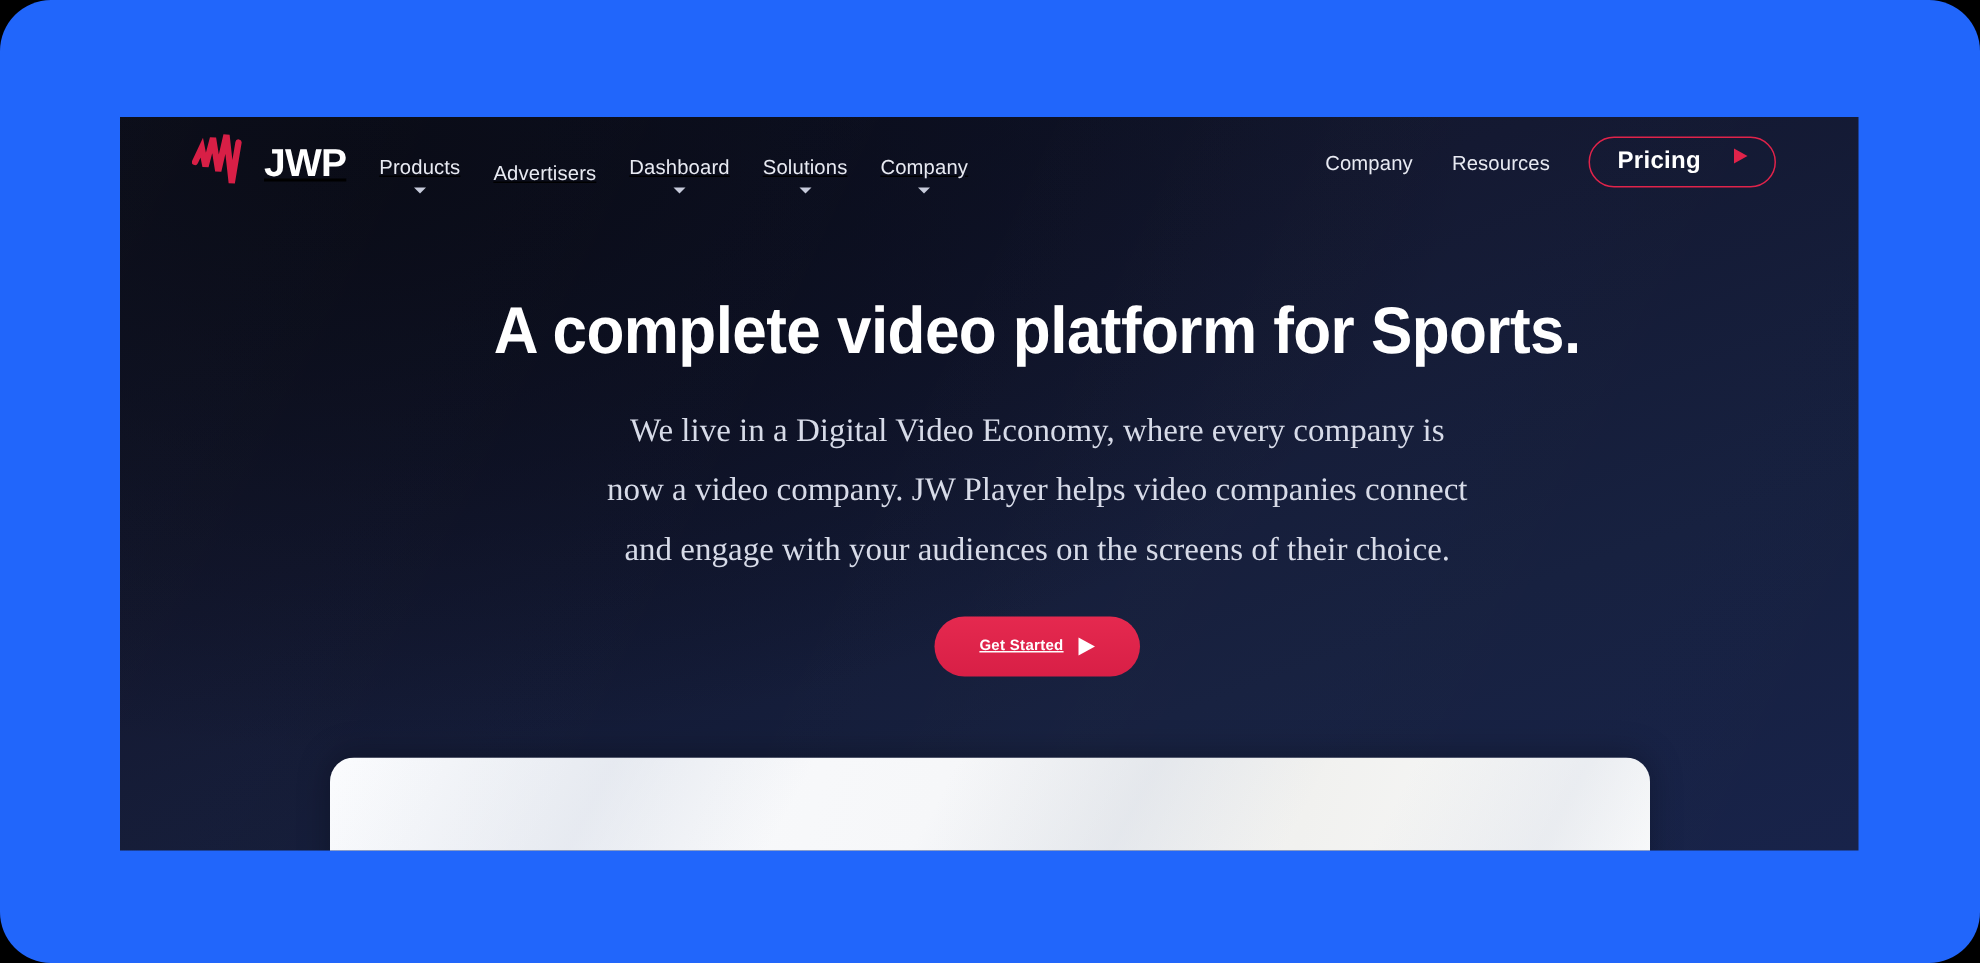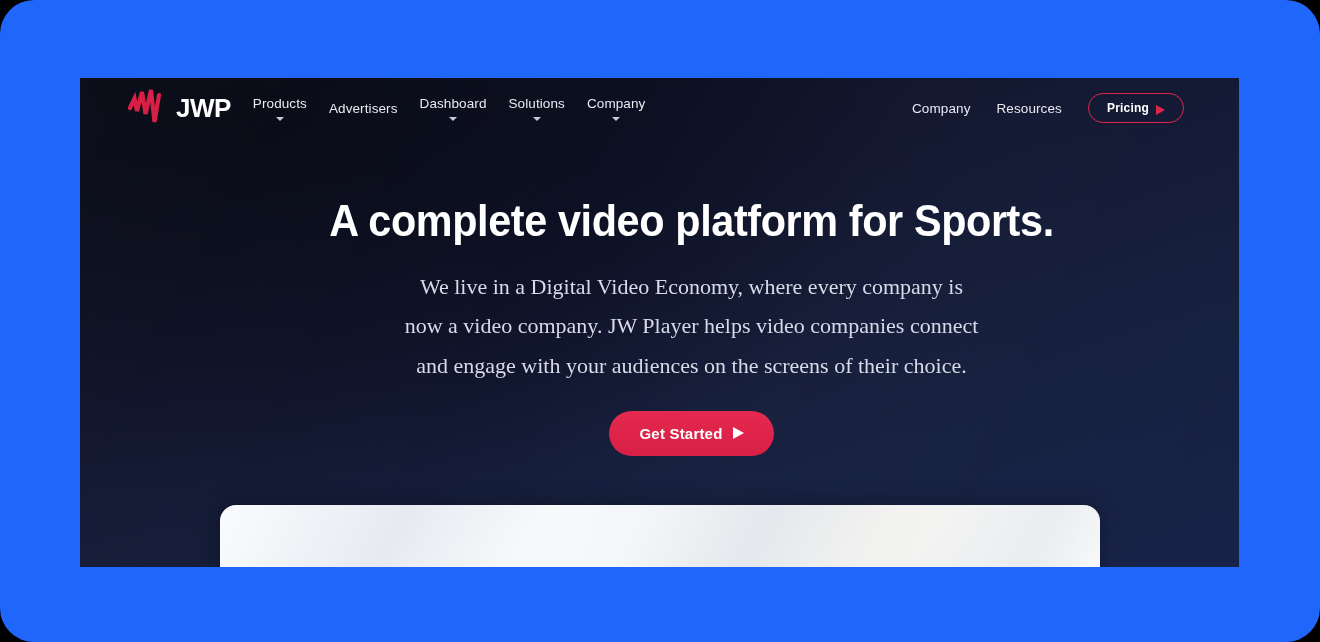--- a/index.html
+++ b/index.html
@@ -53,22 +53,23 @@
     position: absolute;
     left: 0; top: 0;
     width: 100%;
     height: 60px;
     display: flex;
     align-items: center;
     z-index: 4;
   }
   .nav-left {
     display: flex;
-    align-items: center;
+    align-items: flex-end;
     margin-left: 48px;
+    text-decoration: underline;
   }
   .logo {
     display: flex;
     align-items: center;
     gap: 4px;
     margin-right: 22px;
     cursor: pointer;
   }
   .logo-mark { display: block; }
   .logo-text {
@@ -111,24 +112,24 @@
     align-items: center;
     gap: 26px;
     margin-left: auto;
     margin-right: 55px;
   }
   .pricing-btn {
     border: 1.6px solid #e0234a;
     border-radius: 20px;
     padding: 7px 18px;
     display: flex;
-    align-items: flex-end;
-    gap: 7px;
-    color: #ffffff;
-    font-size: 12px;
+    align-items: flex-start;
+    gap: 22px;
+    color: #ffffff;
+    font-size: 16px;
     font-weight: 600;
     letter-spacing: 0.2px;
     cursor: pointer;
     background: transparent;
   }
   .play-red {
     width: 0; height: 0;
     border-top: 5.5px solid transparent;
     border-bottom: 5.5px solid transparent;
     border-left: 9px solid #e0234a;
@@ -175,25 +176,26 @@
   }
   .cta-btn {
     background: linear-gradient(180deg, #e5294f 0%, #d81f46 100%);
     border: none;
     border-radius: 24px;
     padding: 14px 30px;
     display: flex;
     align-items: center;
     gap: 10px;
     color: #ffffff;
-    font-size: 15px;
+    font-size: 10px;
     font-weight: 600;
     letter-spacing: 0.2px;
     cursor: pointer;
     font-family: "Liberation Sans", sans-serif;
+    text-decoration: underline;
   }
 
   
   .content-card {
     position: absolute;
     left: 140px;
     top: 427px;
     width: 880px;
     height: 140px;
     border-radius: 16px 16px 0 0;

